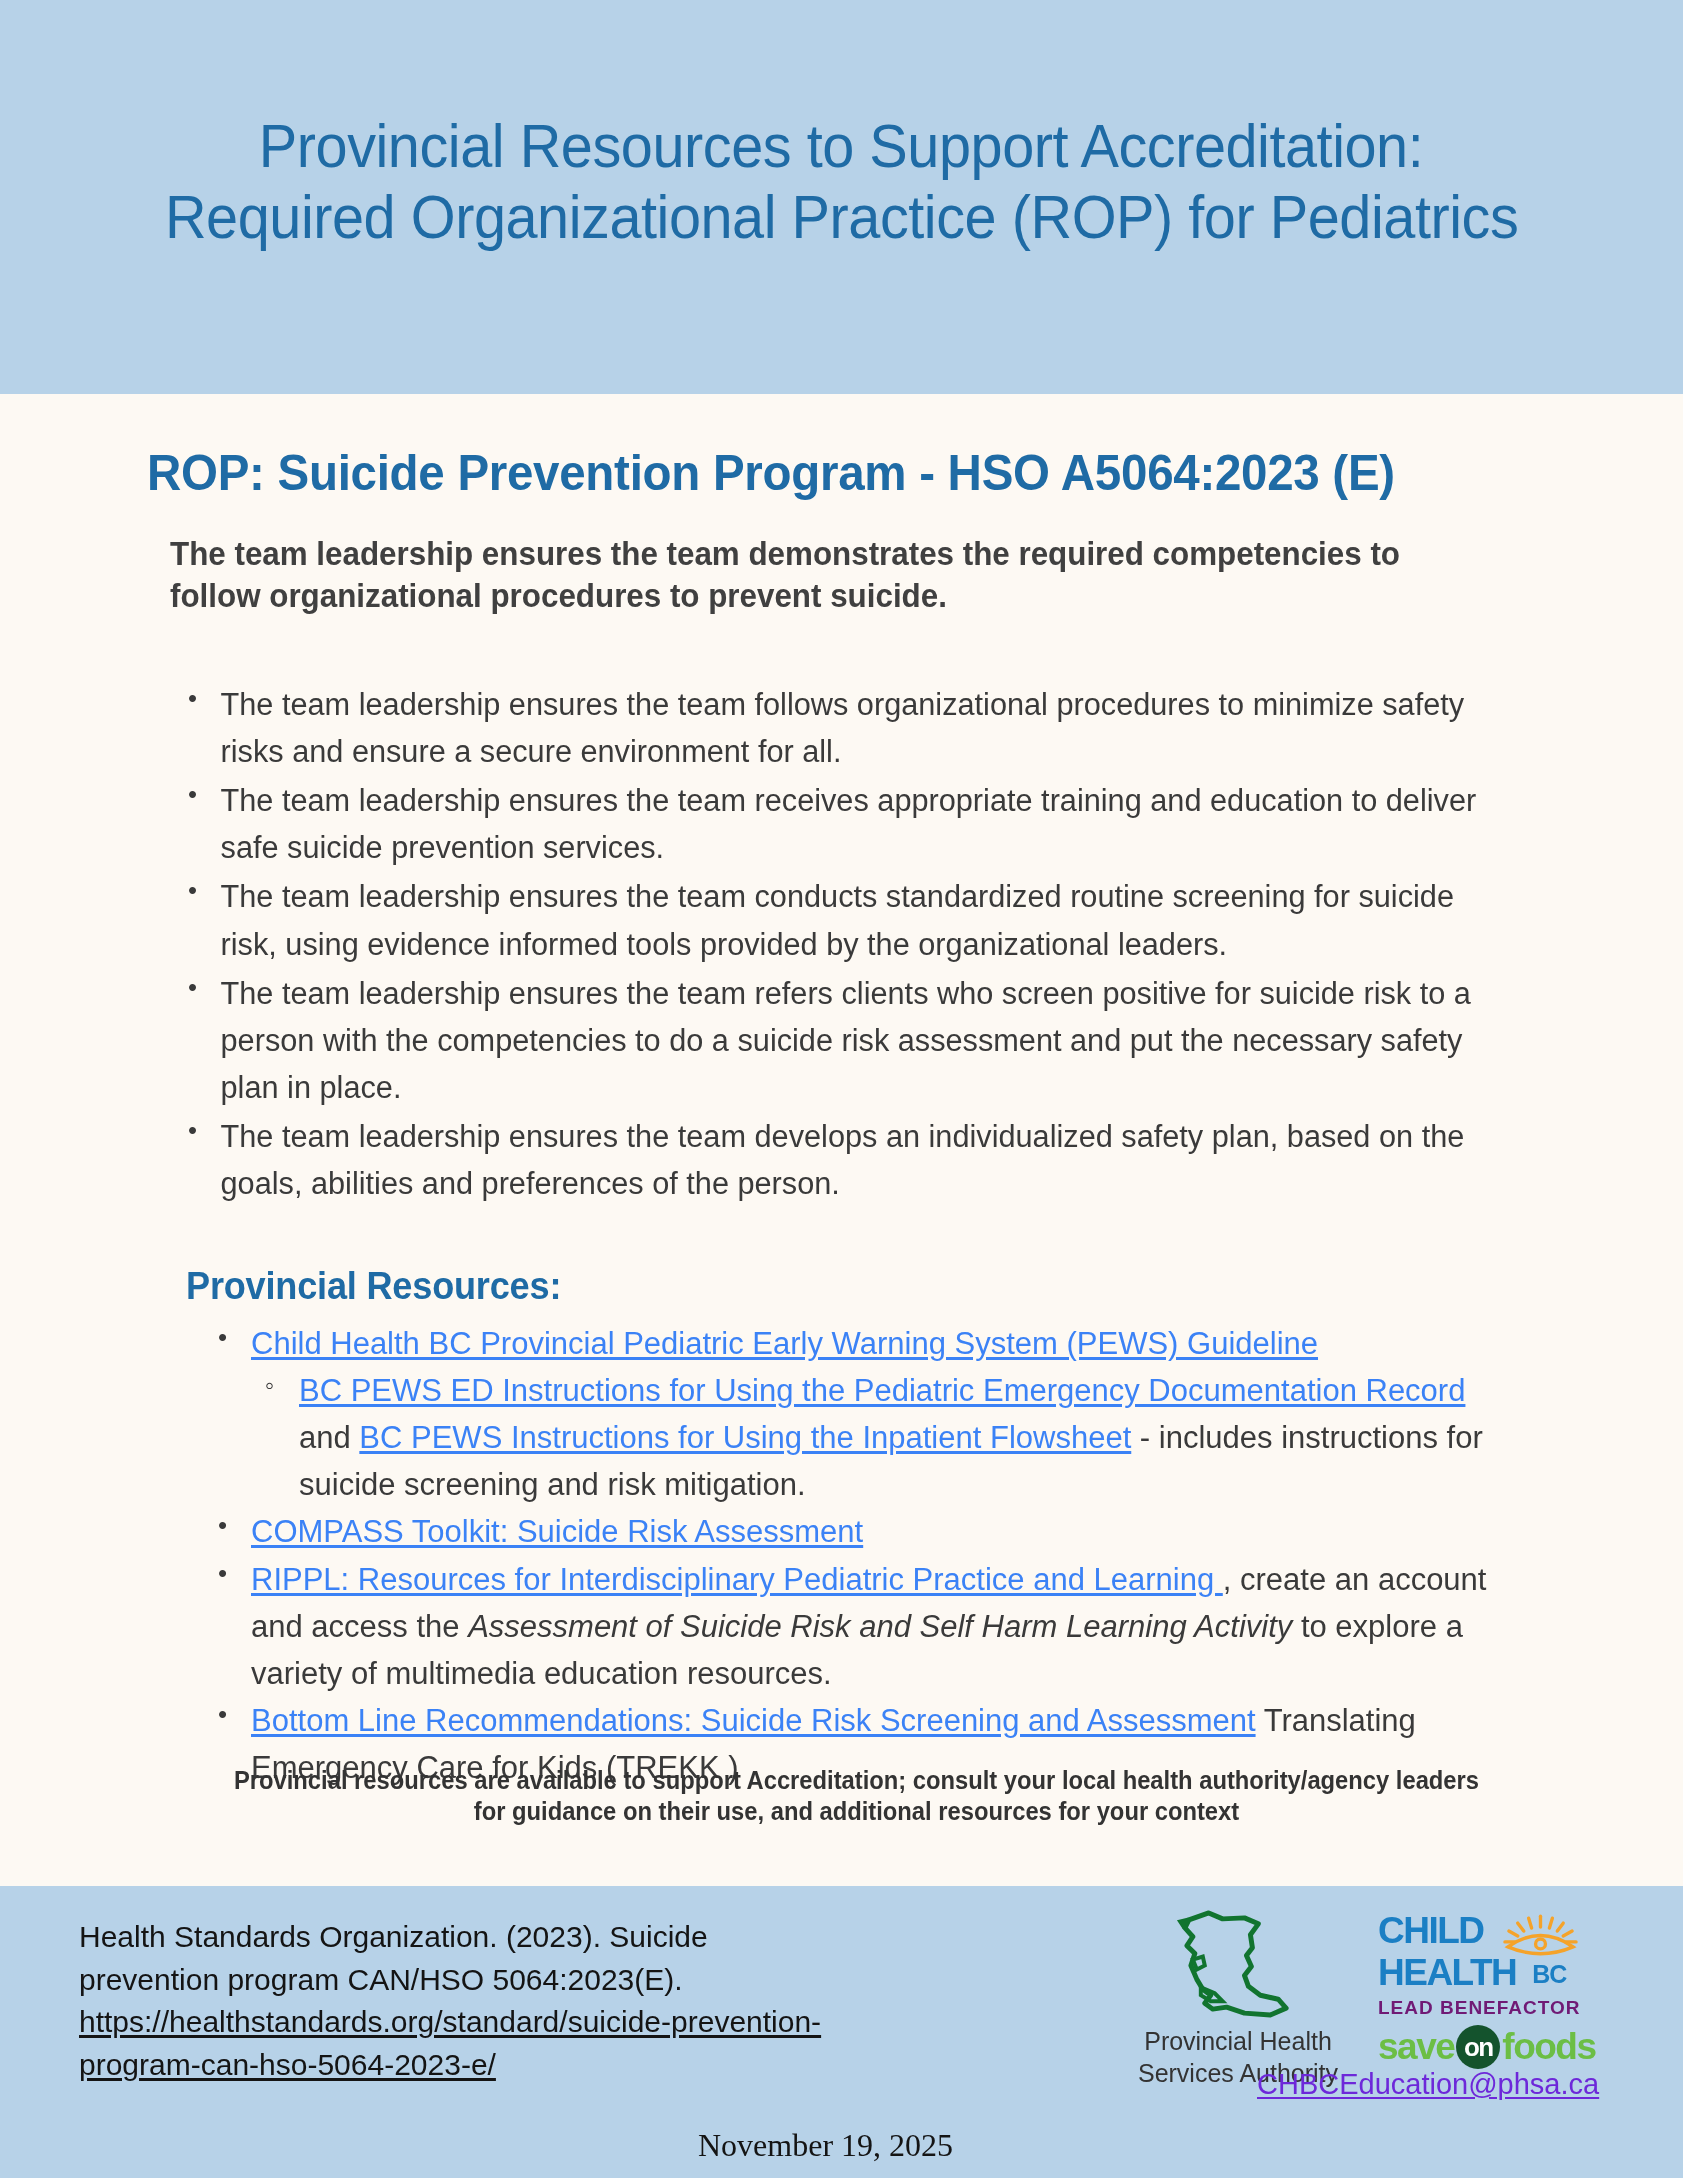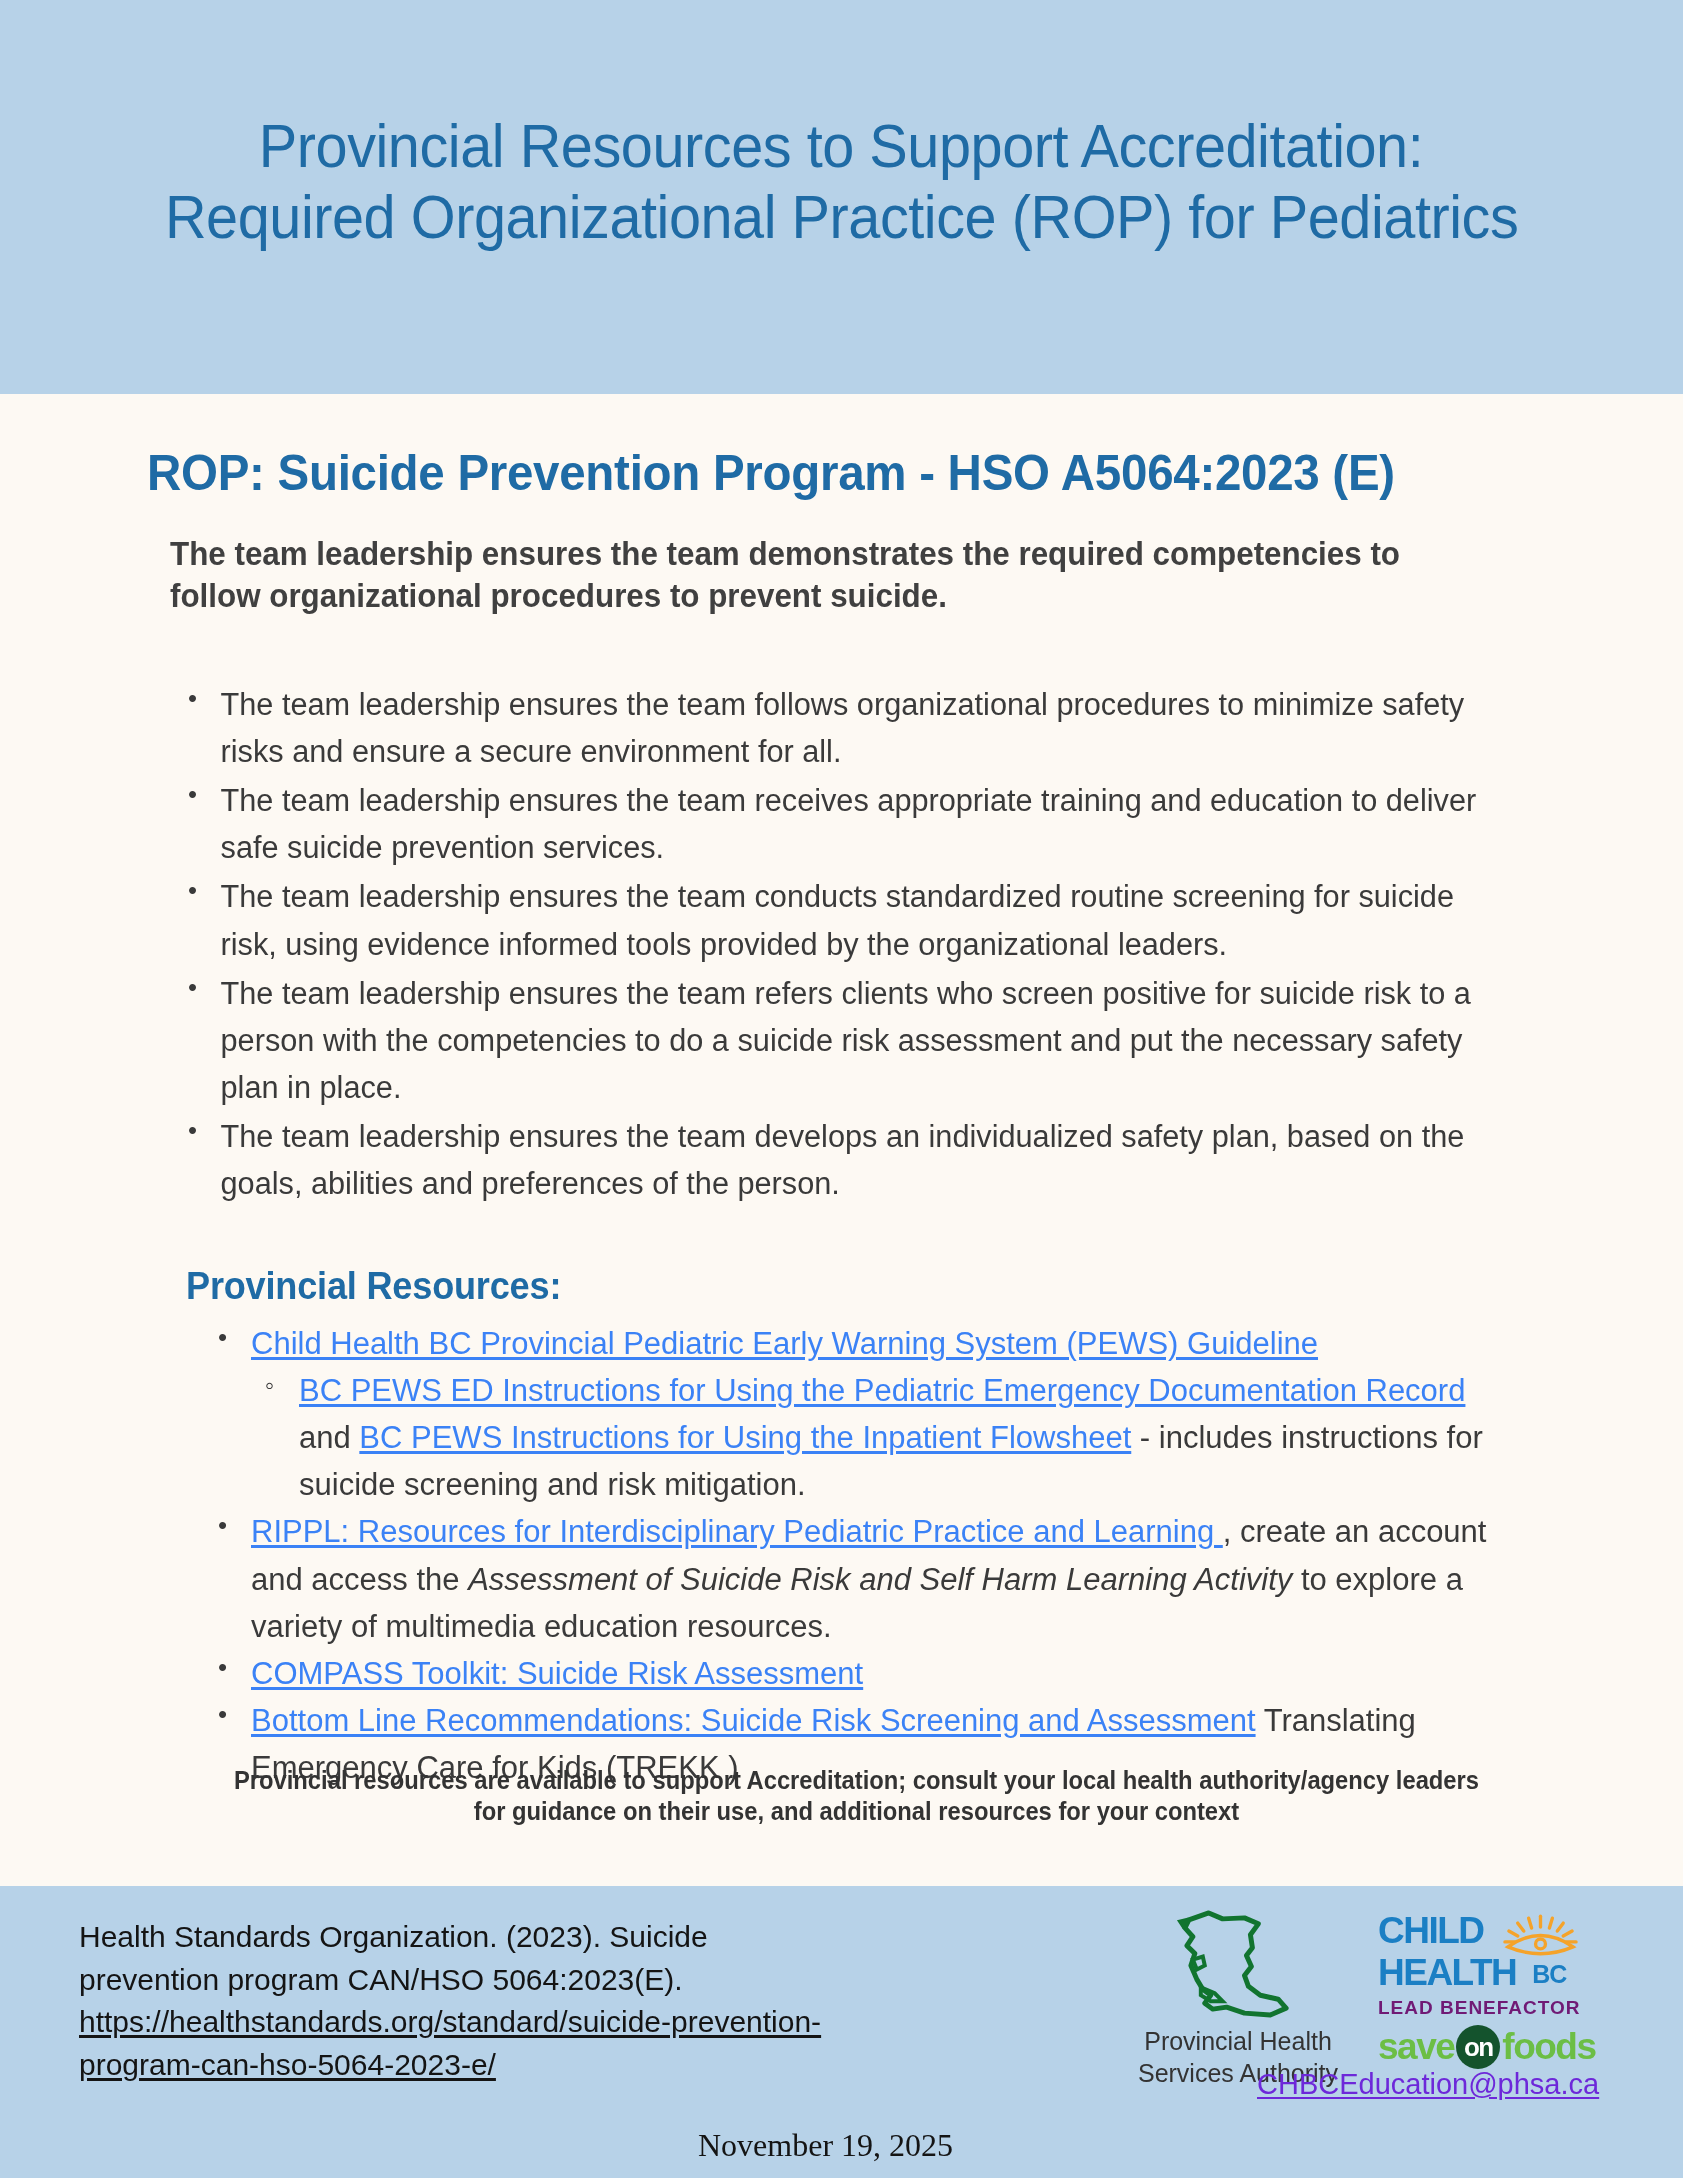--- a/index.html
+++ b/index.html
@@ -341,22 +341,22 @@
 
   <div class="resources-heading">Provincial Resources:</div>
 
   <ul class="res-list">
     <li>
       <a class="doclink" href="#">Child Health BC Provincial Pediatric Early Warning System (PEWS) Guideline</a>
       <ul class="sub-list">
         <li><a class="doclink" href="#">BC PEWS ED Instructions for Using the Pediatric Emergency Documentation Record</a><span> and </span><a class="doclink" href="#">BC PEWS Instructions for Using the Inpatient Flowsheet</a><span> - includes instructions for suicide screening and risk mitigation.</span></li>
       </ul>
     </li>
+    <li><a class="doclink" href="#">COMPASS Toolkit: Suicide Risk Assessment</a></li>
     <li><a class="doclink" href="#">RIPPL: Resources for Interdisciplinary Pediatric Practice and Learning </a><span>, create an account and access the </span><span class="ital">Assessment of Suicide Risk and Self Harm Learning Activity</span><span> to explore a variety of multimedia education resources.</span></li>
-    <li><a class="doclink" href="#">COMPASS Toolkit: Suicide Risk Assessment</a></li>
     <li><a class="doclink" href="#">Bottom Line Recommendations: Suicide Risk Screening and Assessment</a><span> Translating Emergency Care for Kids (TREKK )</span></li>
   </ul>
 
   <div class="closing-note">Provincial resources are available to support Accreditation; consult your local health authority/agency leaders for guidance on their use, and  additional resources for your context</div>
 </div>
 
 <div class="footer-band">
 
   <div class="citation">
     <span>Health Standards Organization. (2023). Suicide prevention program CAN/HSO 5064:2023(E). </span><a href="#">https://healthstandards.org/standard/suicide-prevention-program-can-hso-5064-2023-e/ </a>

